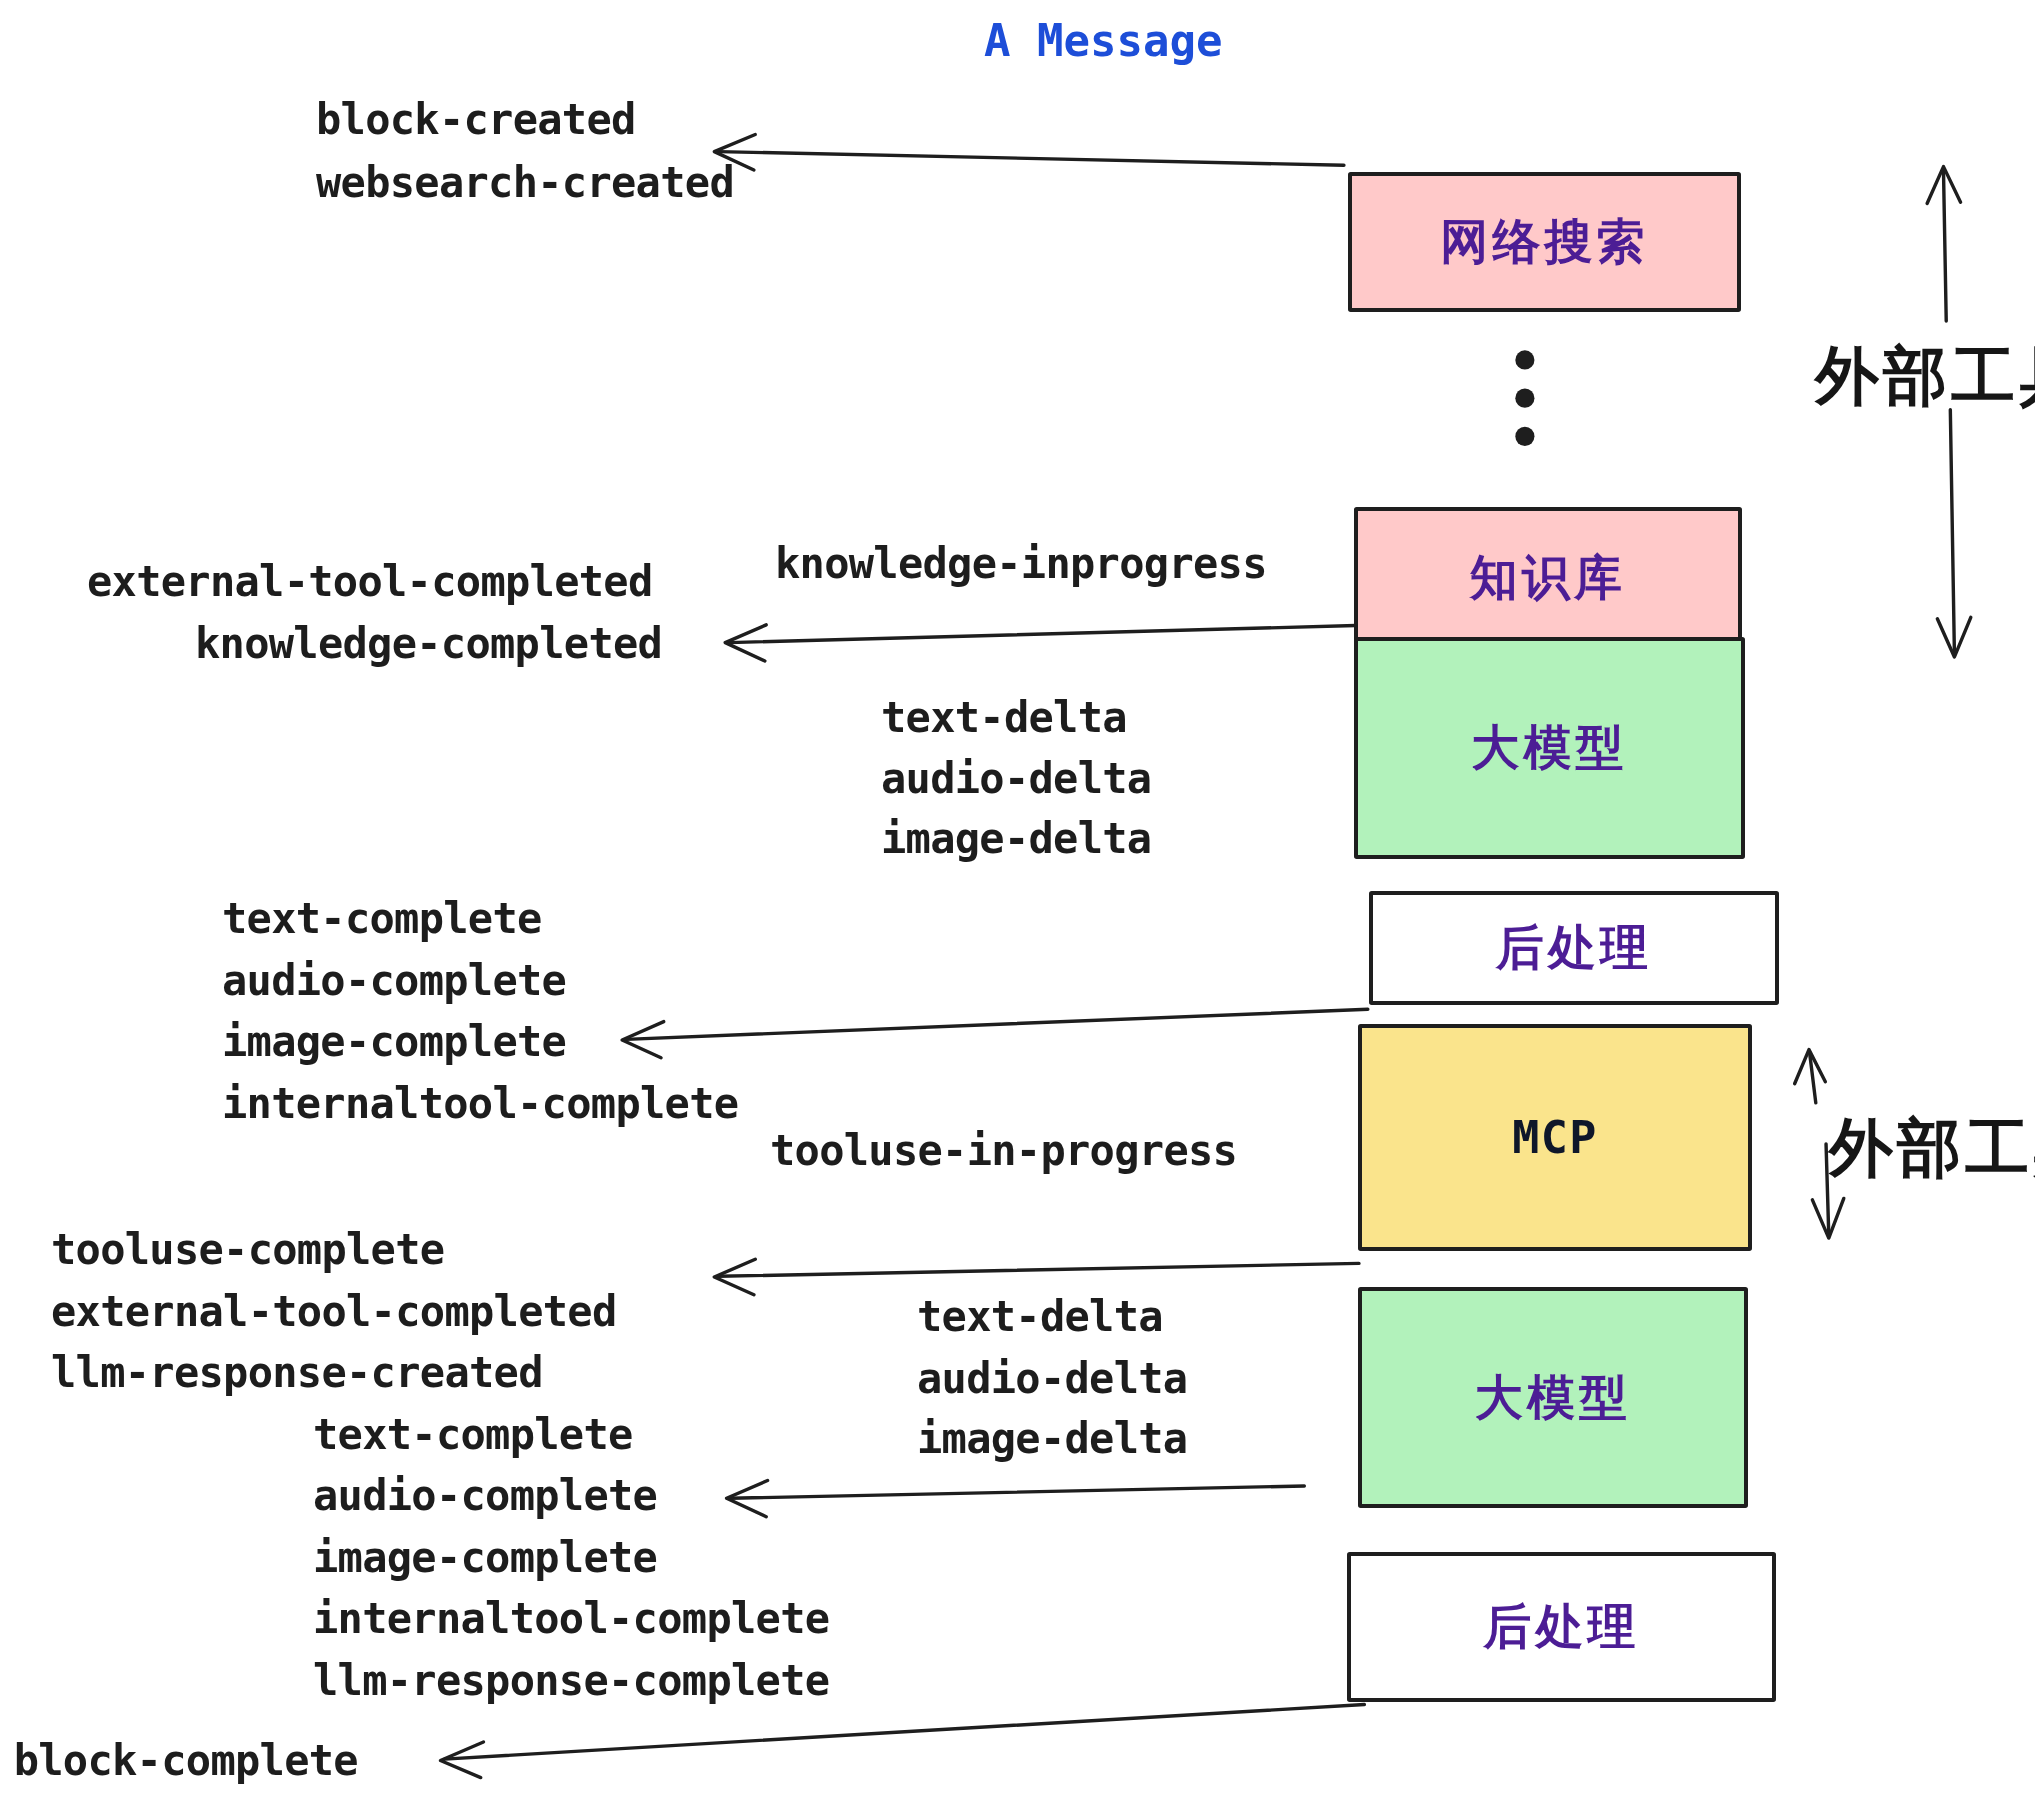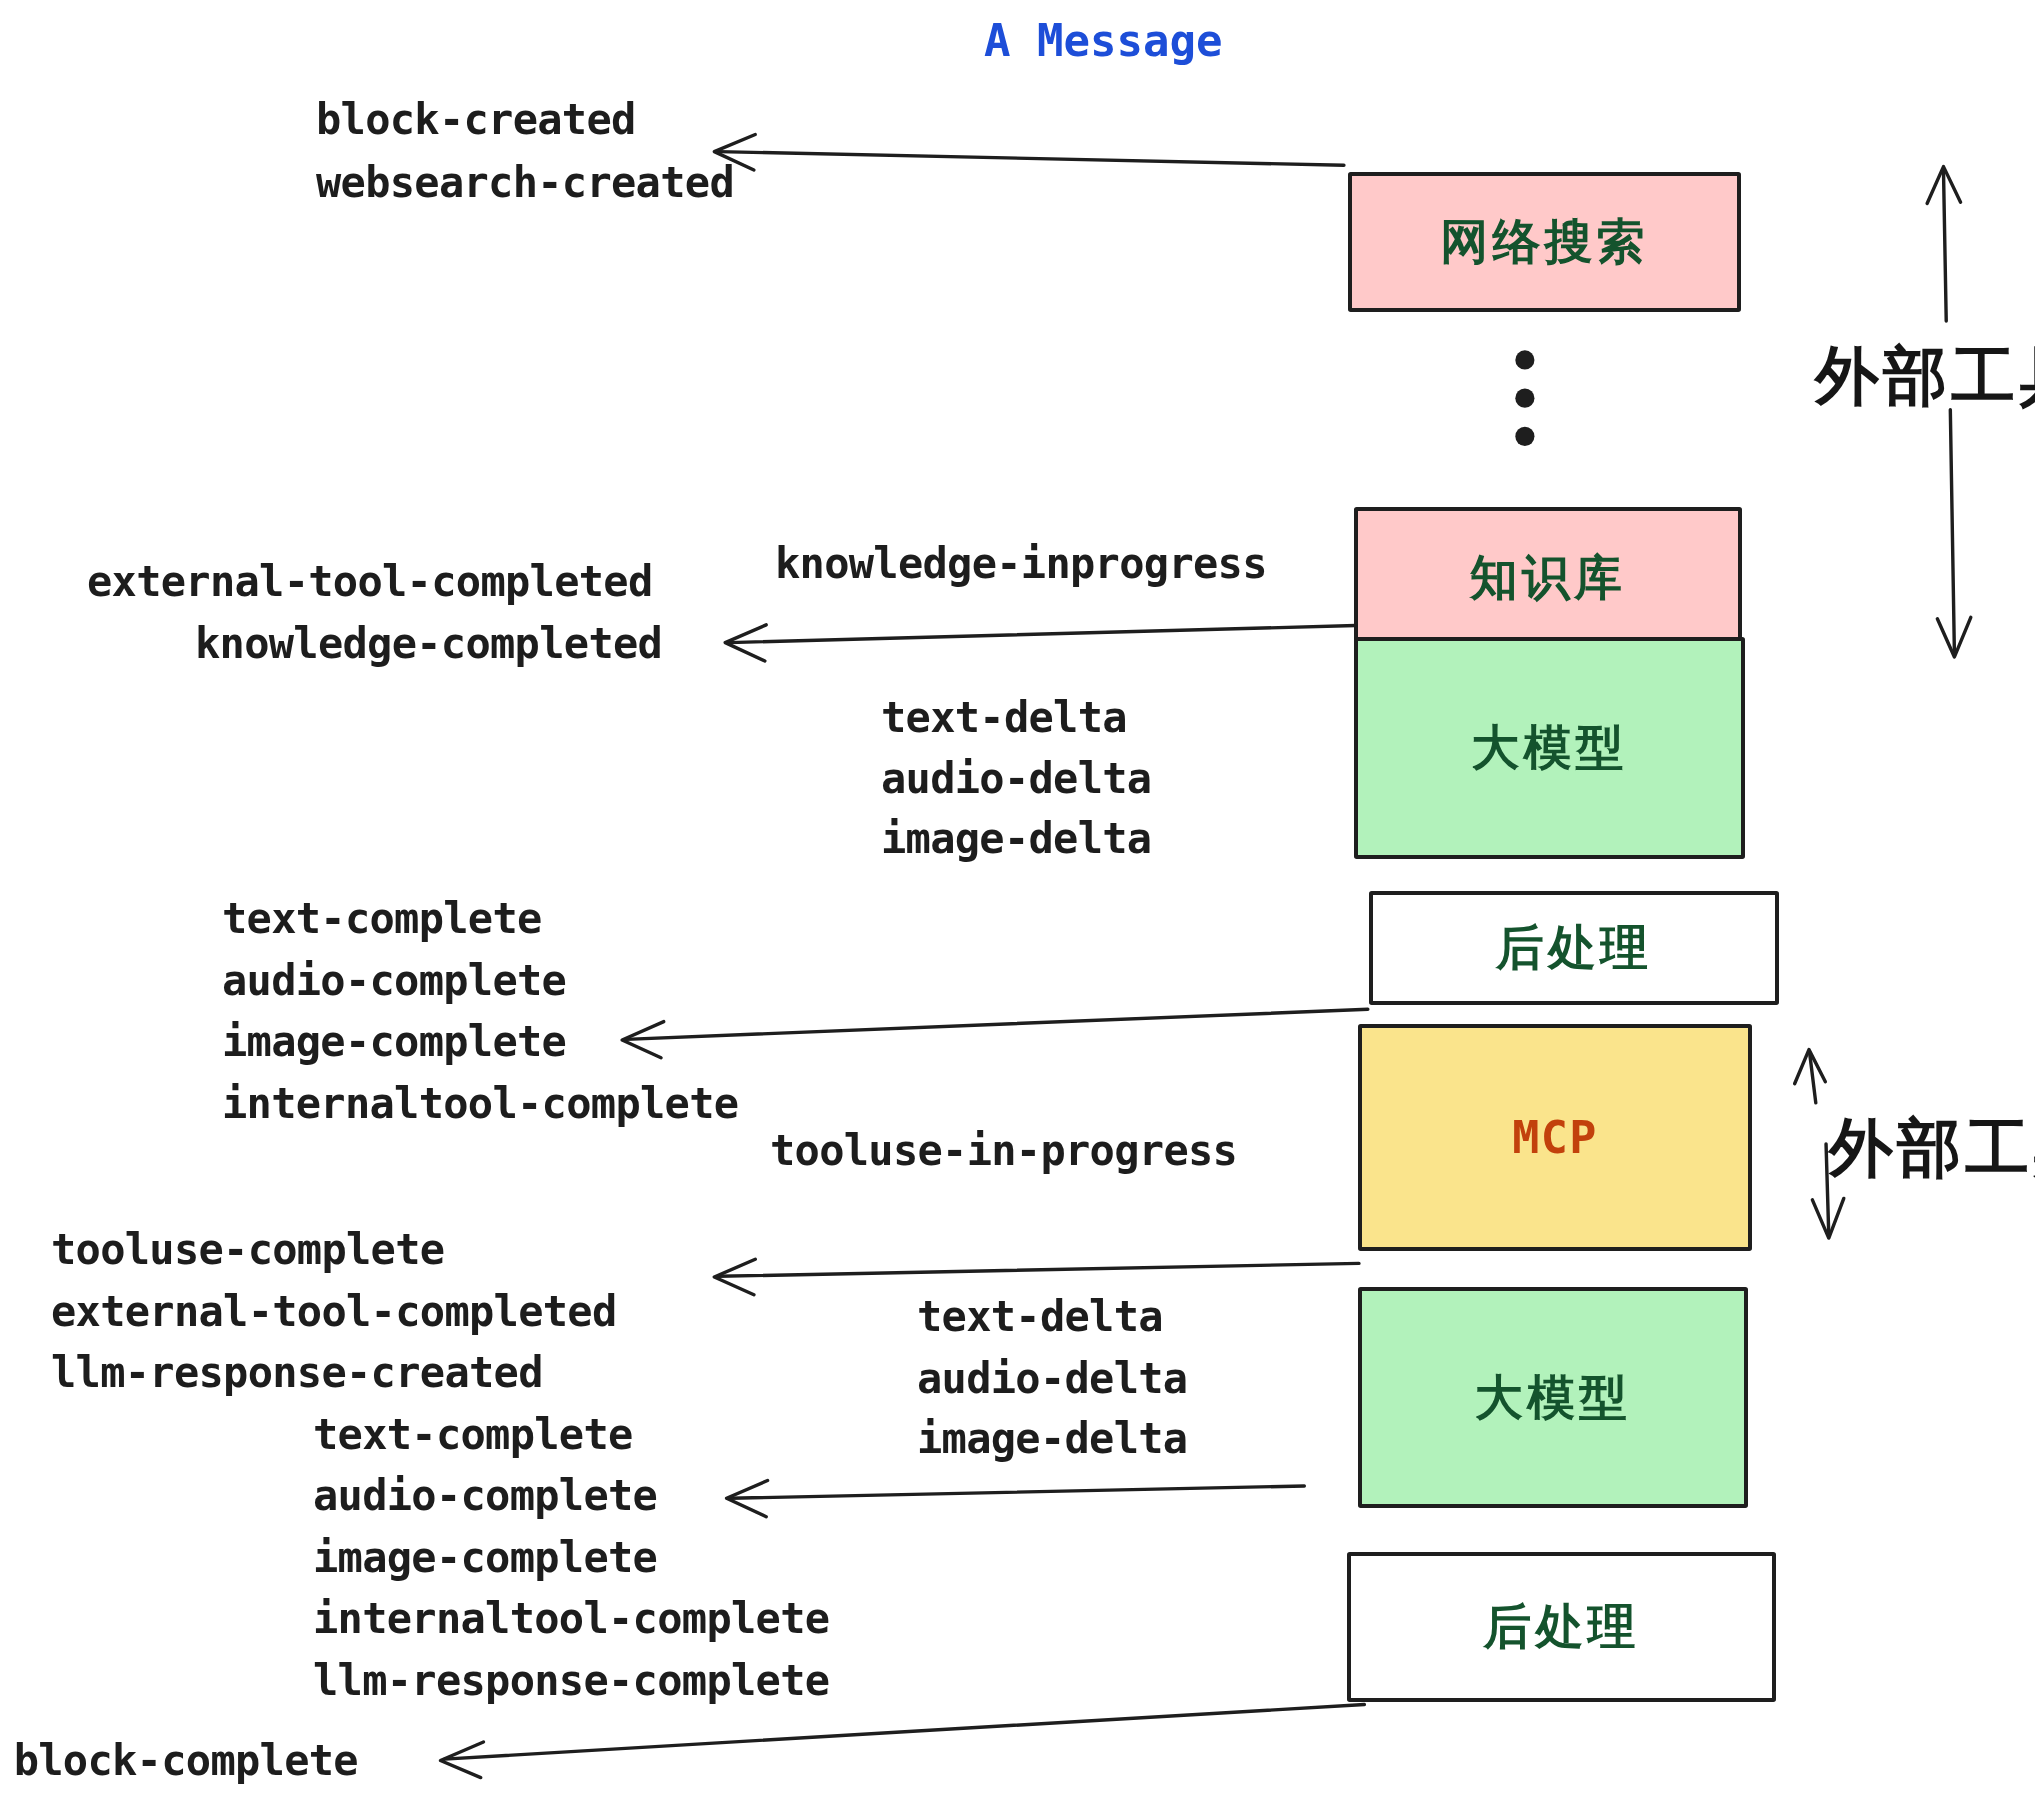--- a/index.html
+++ b/index.html
@@ -13,25 +13,25 @@
   }
   .title{
     position:absolute;font-size:44px;font-weight:700;white-space:nowrap;color:#1d4ed8;
   }
   .box{
     position:absolute;box-sizing:border-box;border:4.1px solid #1e1e1e;border-radius:2.7px;
     display:flex;align-items:center;justify-content:center;
   }
   .cjk{
     font-family:"DejaVu Sans","Liberation Sans",sans-serif;
-    font-size:48px;font-weight:600;letter-spacing:4.1px;color:#14532d;white-space:nowrap;
+    font-size:48px;font-weight:600;letter-spacing:4.1px;color:#4c1d95;white-space:nowrap;
   }
   .mcp-text{
     font-family:"DejaVu Sans Mono","Liberation Mono",monospace;
-    font-size:45px;font-weight:700;letter-spacing:1.4px;color:#c2410c;
+    font-size:45px;font-weight:700;letter-spacing:1.4px;color:#0f172a;
   }
   .side-label{
     position:absolute;font-family:"DejaVu Sans","Liberation Sans",sans-serif;
     font-size:64px;font-weight:600;letter-spacing:4.1px;color:#161616;white-space:nowrap;
   }
   svg.overlay{position:absolute;left:0;top:0;pointer-events:none;}
 </style>
 </head>
 <body>
 

